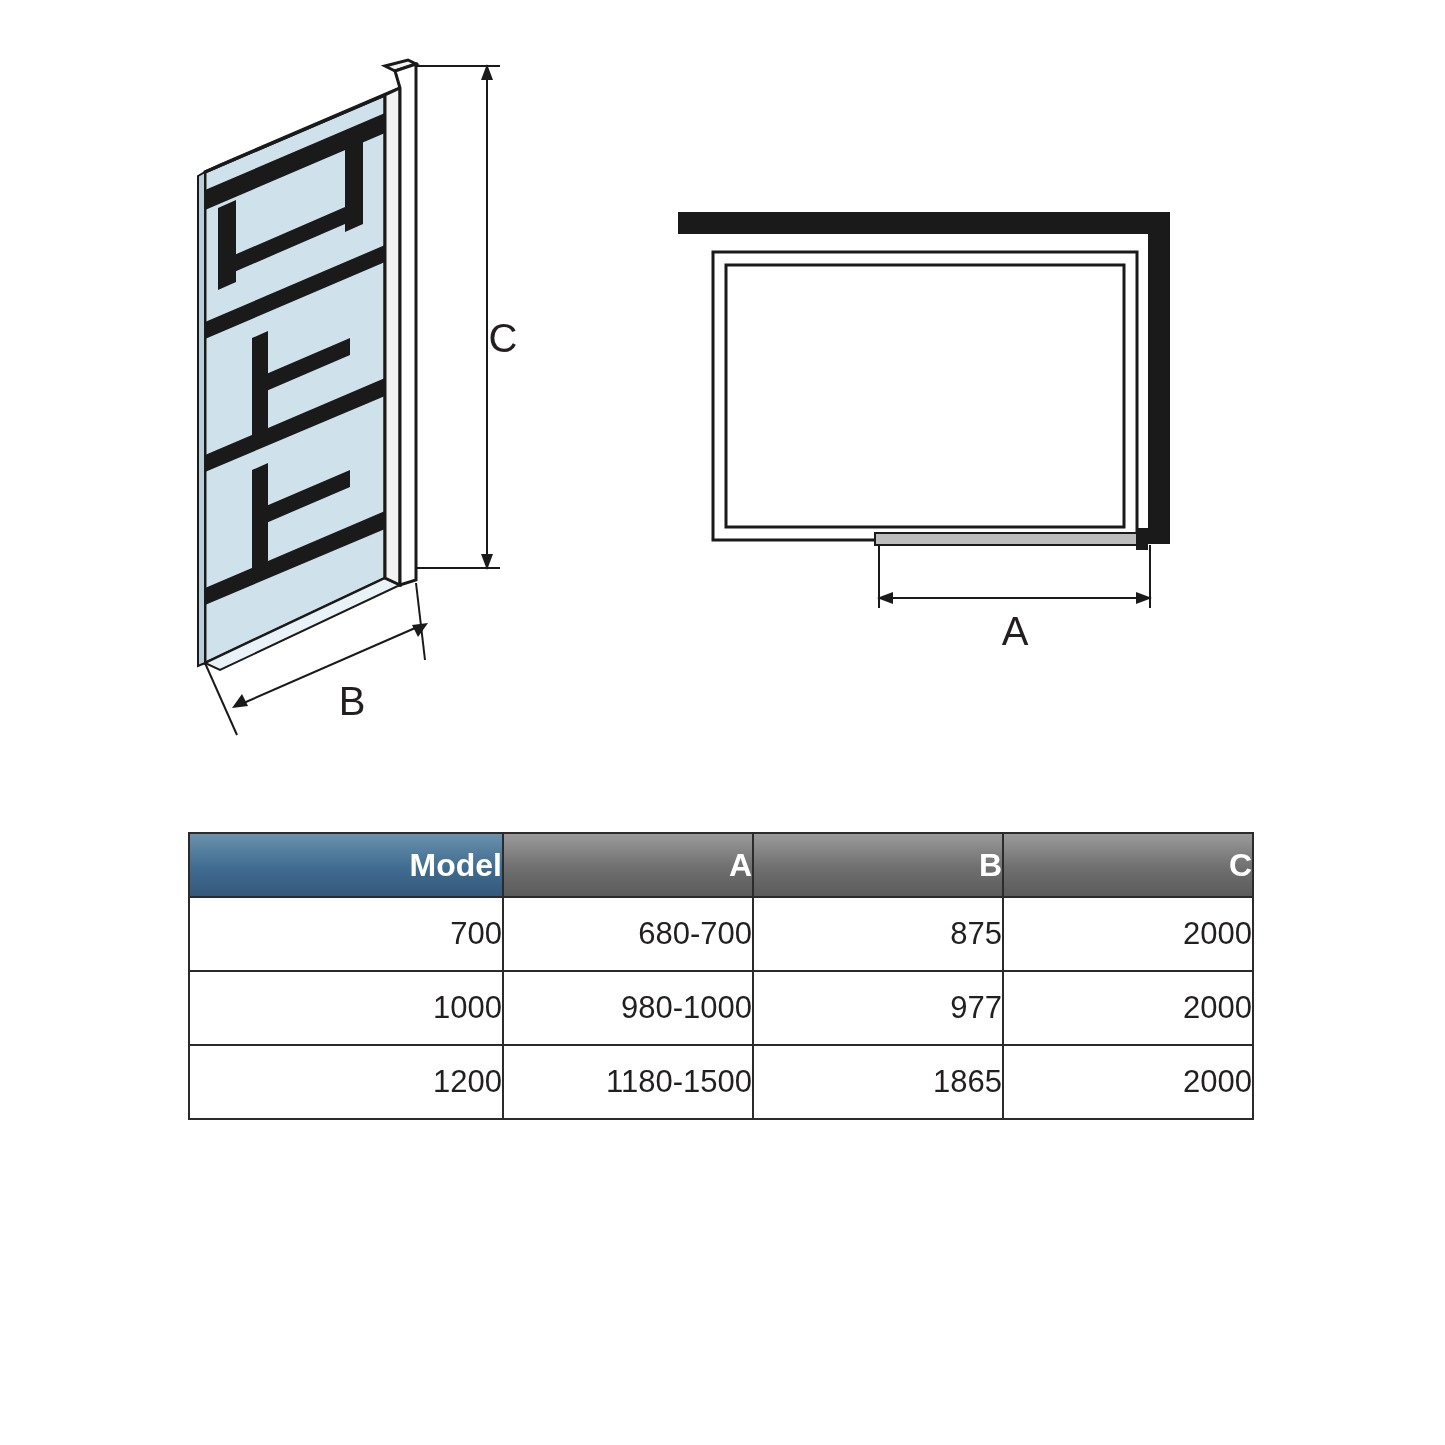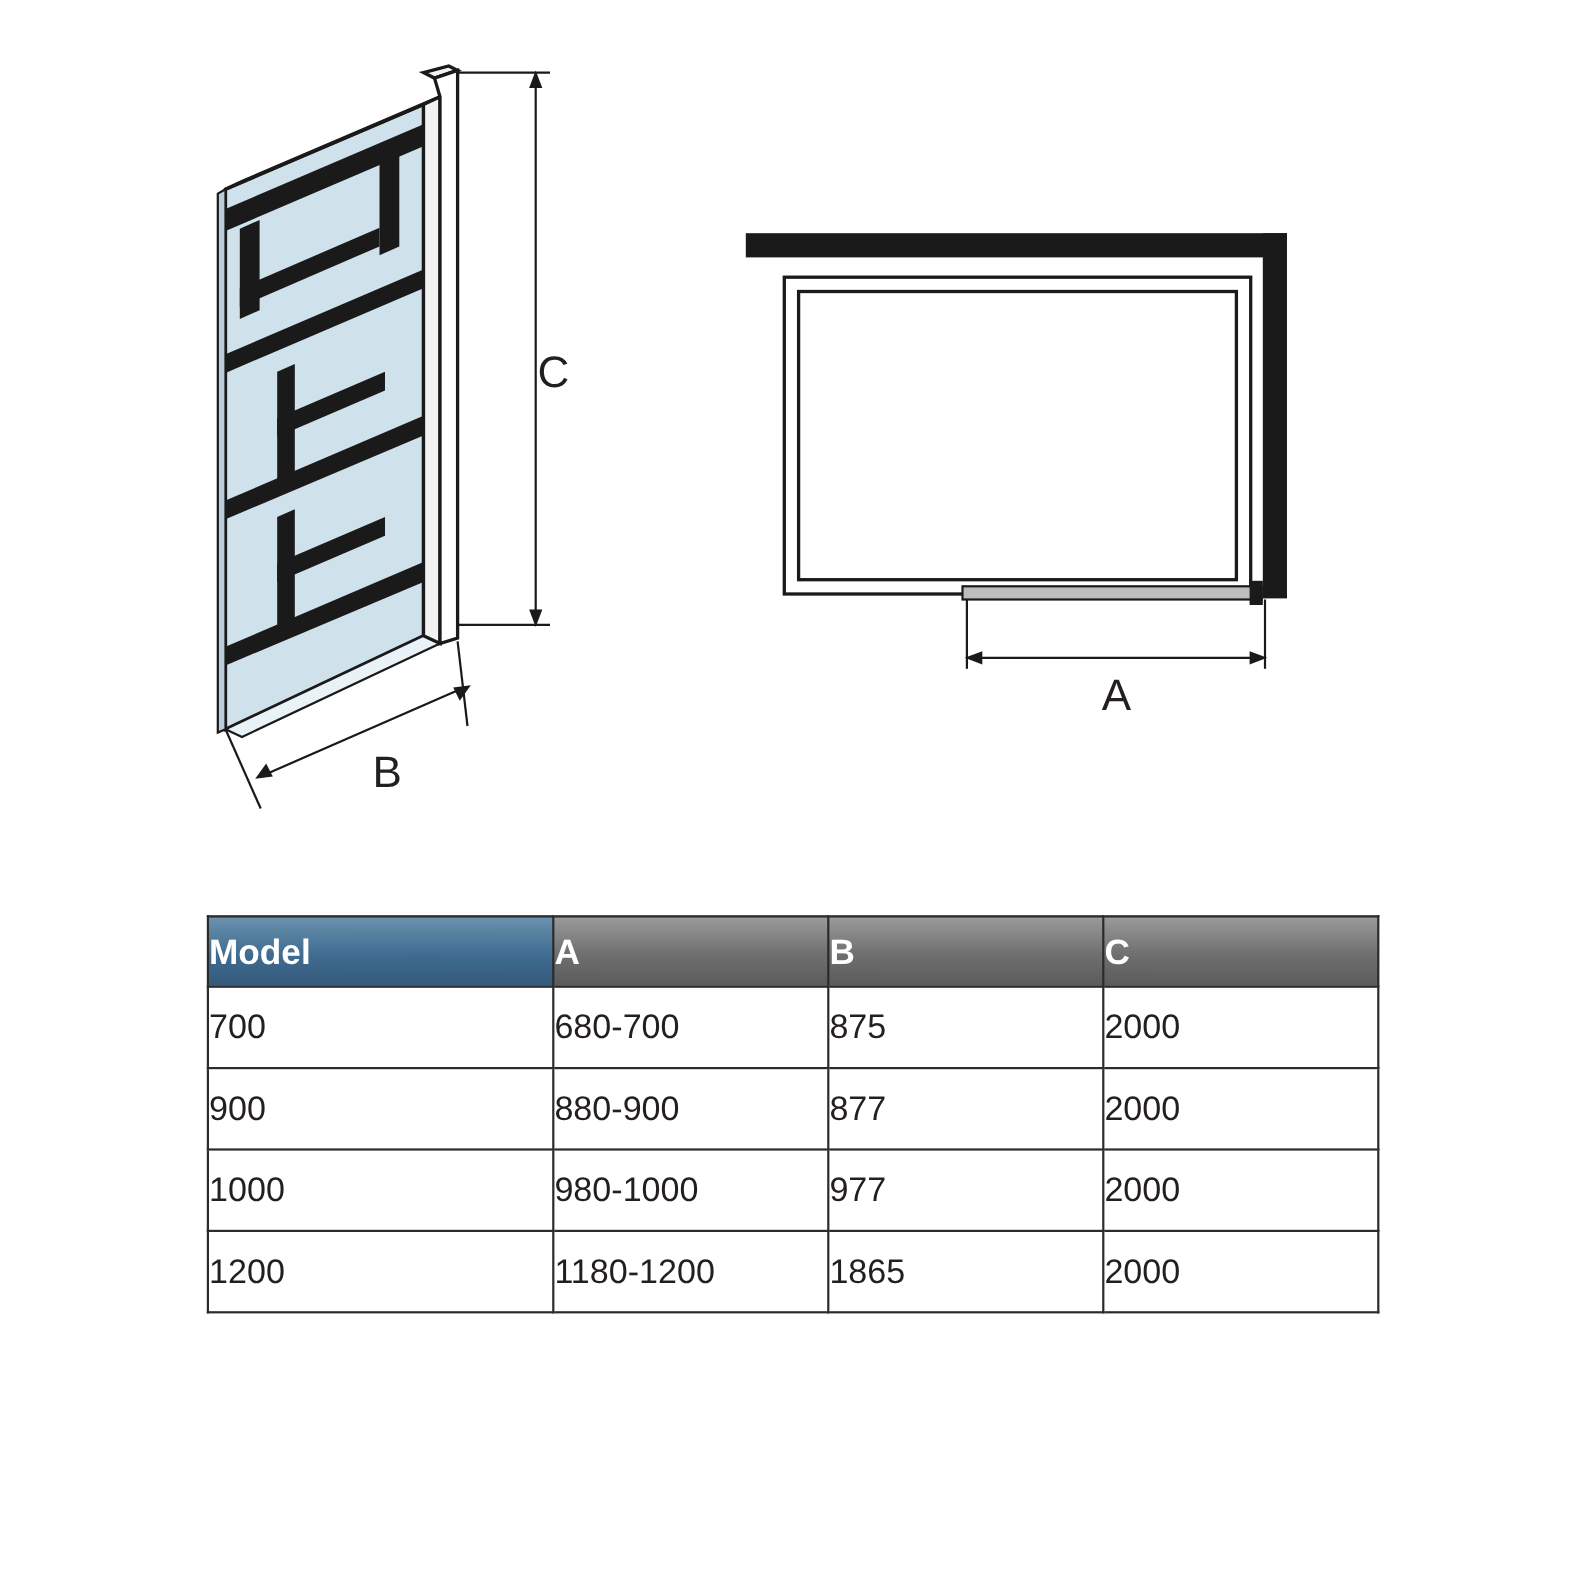--- a/index.html
+++ b/index.html
@@ -43,21 +43,21 @@
     top: 832px;
     width: 1066px;
   }
   table.spec {
     border-collapse: collapse;
     width: 1066px;
     table-layout: fixed;
   }
   table.spec th, table.spec td {
     border: 2px solid #2b2b2b;
-    text-align: left;
+    text-align: right;
     font-size: 31px;
     font-family: "Liberation Sans", sans-serif;
     color: #231f20;
     height: 72px;
     padding: 0;
   }
   table.spec th {
     color: #ffffff;
     font-weight: bold;
     font-size: 32px;
@@ -172,34 +172,28 @@
         </tr>
       </thead>
       <tbody>
         <tr>
           <td class="col-model">700</td>
           <td class="col-a">680-700</td>
           <td class="col-b">875</td>
           <td class="col-c">2000</td>
         </tr>
         <tr>
-          <td class="col-model">900</td>
-          <td class="col-a">880-900</td>
-          <td class="col-b">877</td>
-          <td class="col-c">2000</td>
-        </tr>
-        <tr>
           <td class="col-model">1000</td>
           <td class="col-a">980-1000</td>
           <td class="col-b">977</td>
           <td class="col-c">2000</td>
         </tr>
         <tr>
           <td class="col-model">1200</td>
-          <td class="col-a">1180-1200</td>
+          <td class="col-a">1180-1500</td>
           <td class="col-b">1865</td>
           <td class="col-c">2000</td>
         </tr>
       </tbody>
     </table>
   </div>
 
 </div>
 
 </body></html>

